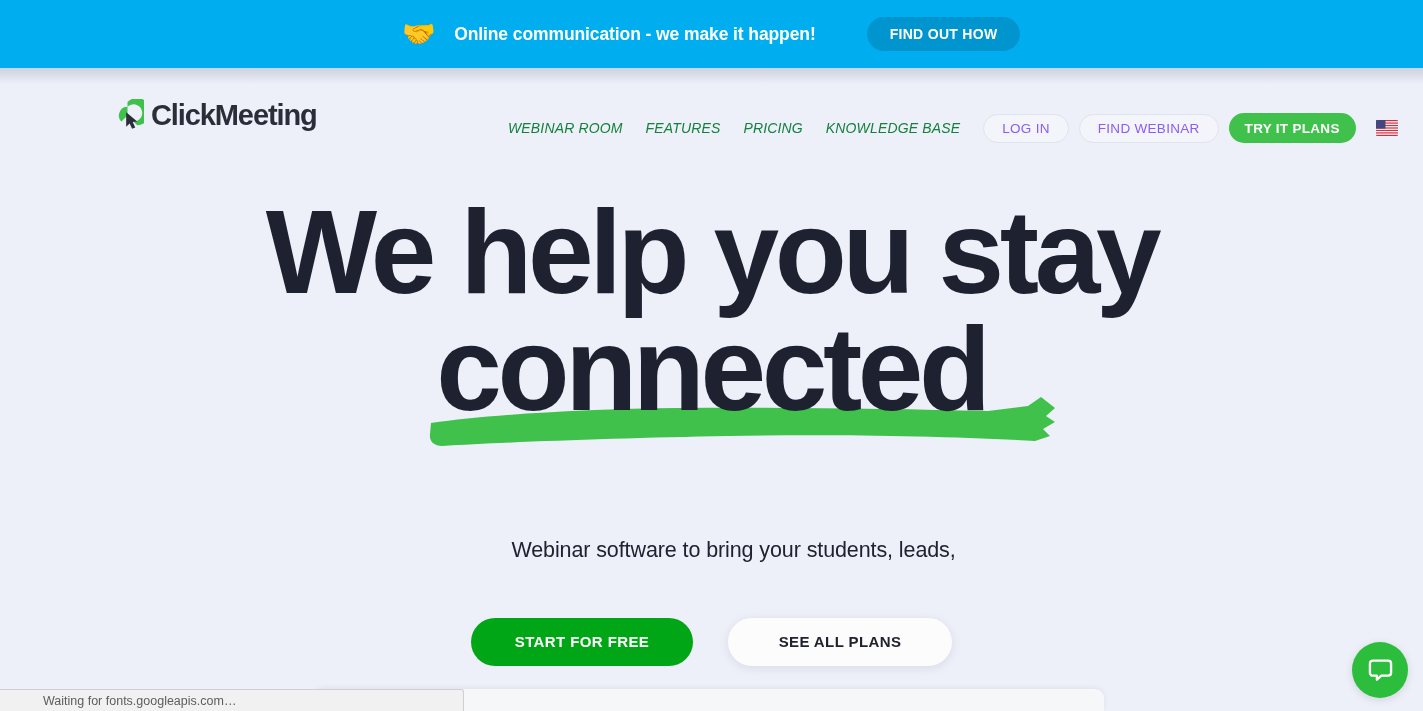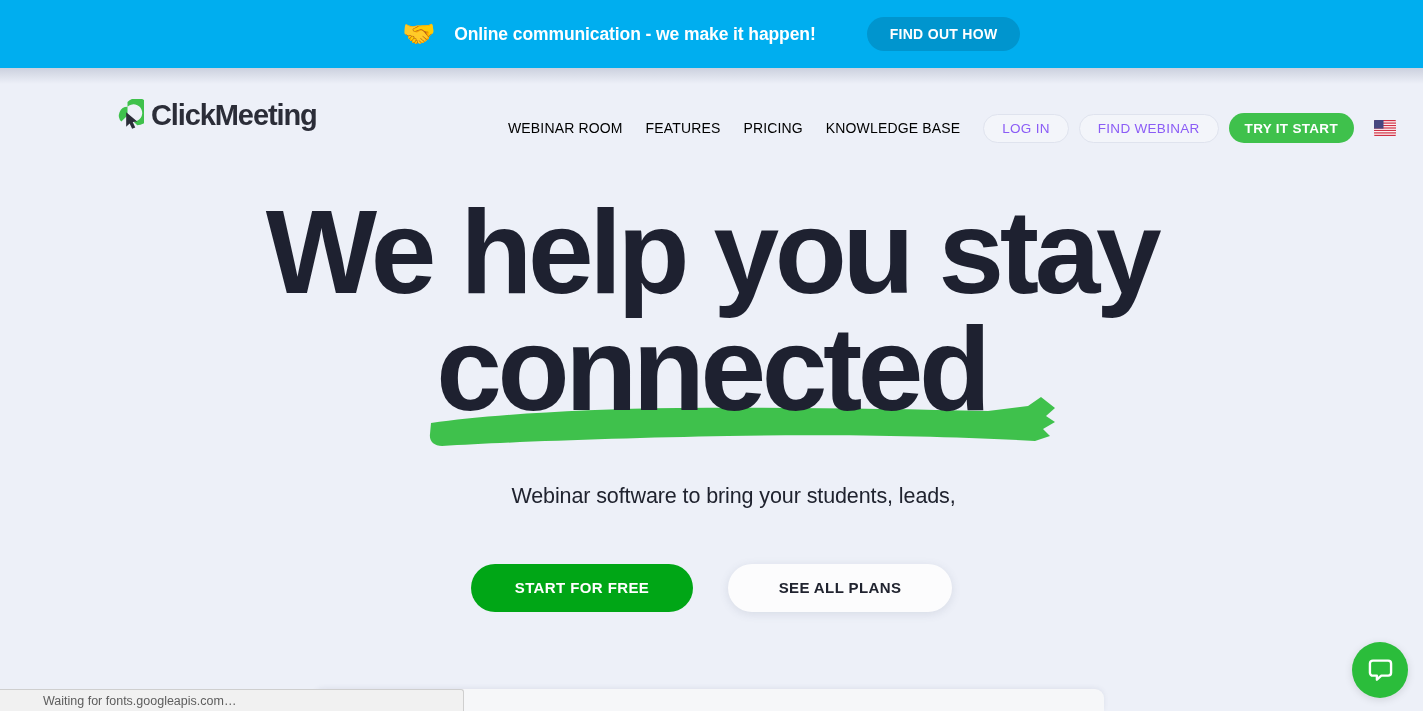--- a/index.html
+++ b/index.html
@@ -97,27 +97,28 @@
   }
 
   .nav-wrap {
     position: absolute;
     left: 508px;
     top: 45px;
     display: flex;
     align-items: center;
   }
   .nav-link {
-    color: #000000;
+    color: #15803d;
     font-size: 14px;
     letter-spacing: 0.15px;
     text-decoration: none;
     white-space: nowrap;
     margin-right: 23px;
     cursor: pointer;
+    font-style: italic;
   }
   .nav-btn {
     height: 29px;
     border-radius: 15px;
     display: inline-flex;
     align-items: center;
     padding: 0 18px;
     font-size: 13.5px;
     letter-spacing: 0.3px;
     white-space: nowrap;
@@ -169,21 +170,21 @@
   .swoosh {
     position: absolute;
     left: -8px;
     bottom: -21px;
     width: 648px;
     height: 60px;
     z-index: -1;
     pointer-events: none;
   }
   .hero-sub {
-    margin-top: 52px;
+    margin-top: 106px;
     font-size: 21.5px;
     color: #20232f;
     line-height: 1.53;
     letter-spacing: -0.1px;
     padding-left: 44px;
   }
   .hero-cta {
     margin-top: 51px;
     display: flex;
     justify-content: center;
@@ -292,21 +293,21 @@
   </div>
 
   <div class="nav-wrap">
     <a class="nav-link">WEBINAR ROOM</a>
     <a class="nav-link">FEATURES</a>
     <a class="nav-link">PRICING</a>
     <a class="nav-link">KNOWLEDGE BASE</a>
 
     <span class="nav-btn ghost">LOG IN</span>
     <span class="nav-btn ghost">FIND WEBINAR</span>
-    <span class="nav-btn primary">TRY IT START</span>
+    <span class="nav-btn primary">TRY IT PLANS</span>
 
     <svg class="flag-icon" viewBox="0 0 22 16">
       <rect width="22" height="16" fill="#ffffff"></rect>
       <g fill="#d02f44">
         <rect y="0" width="22" height="1.23"></rect>
         <rect y="2.46" width="22" height="1.23"></rect>
         <rect y="4.92" width="22" height="1.23"></rect>
         <rect y="7.38" width="22" height="1.23"></rect>
         <rect y="9.84" width="22" height="1.23"></rect>
         <rect y="12.3" width="22" height="1.23"></rect>

